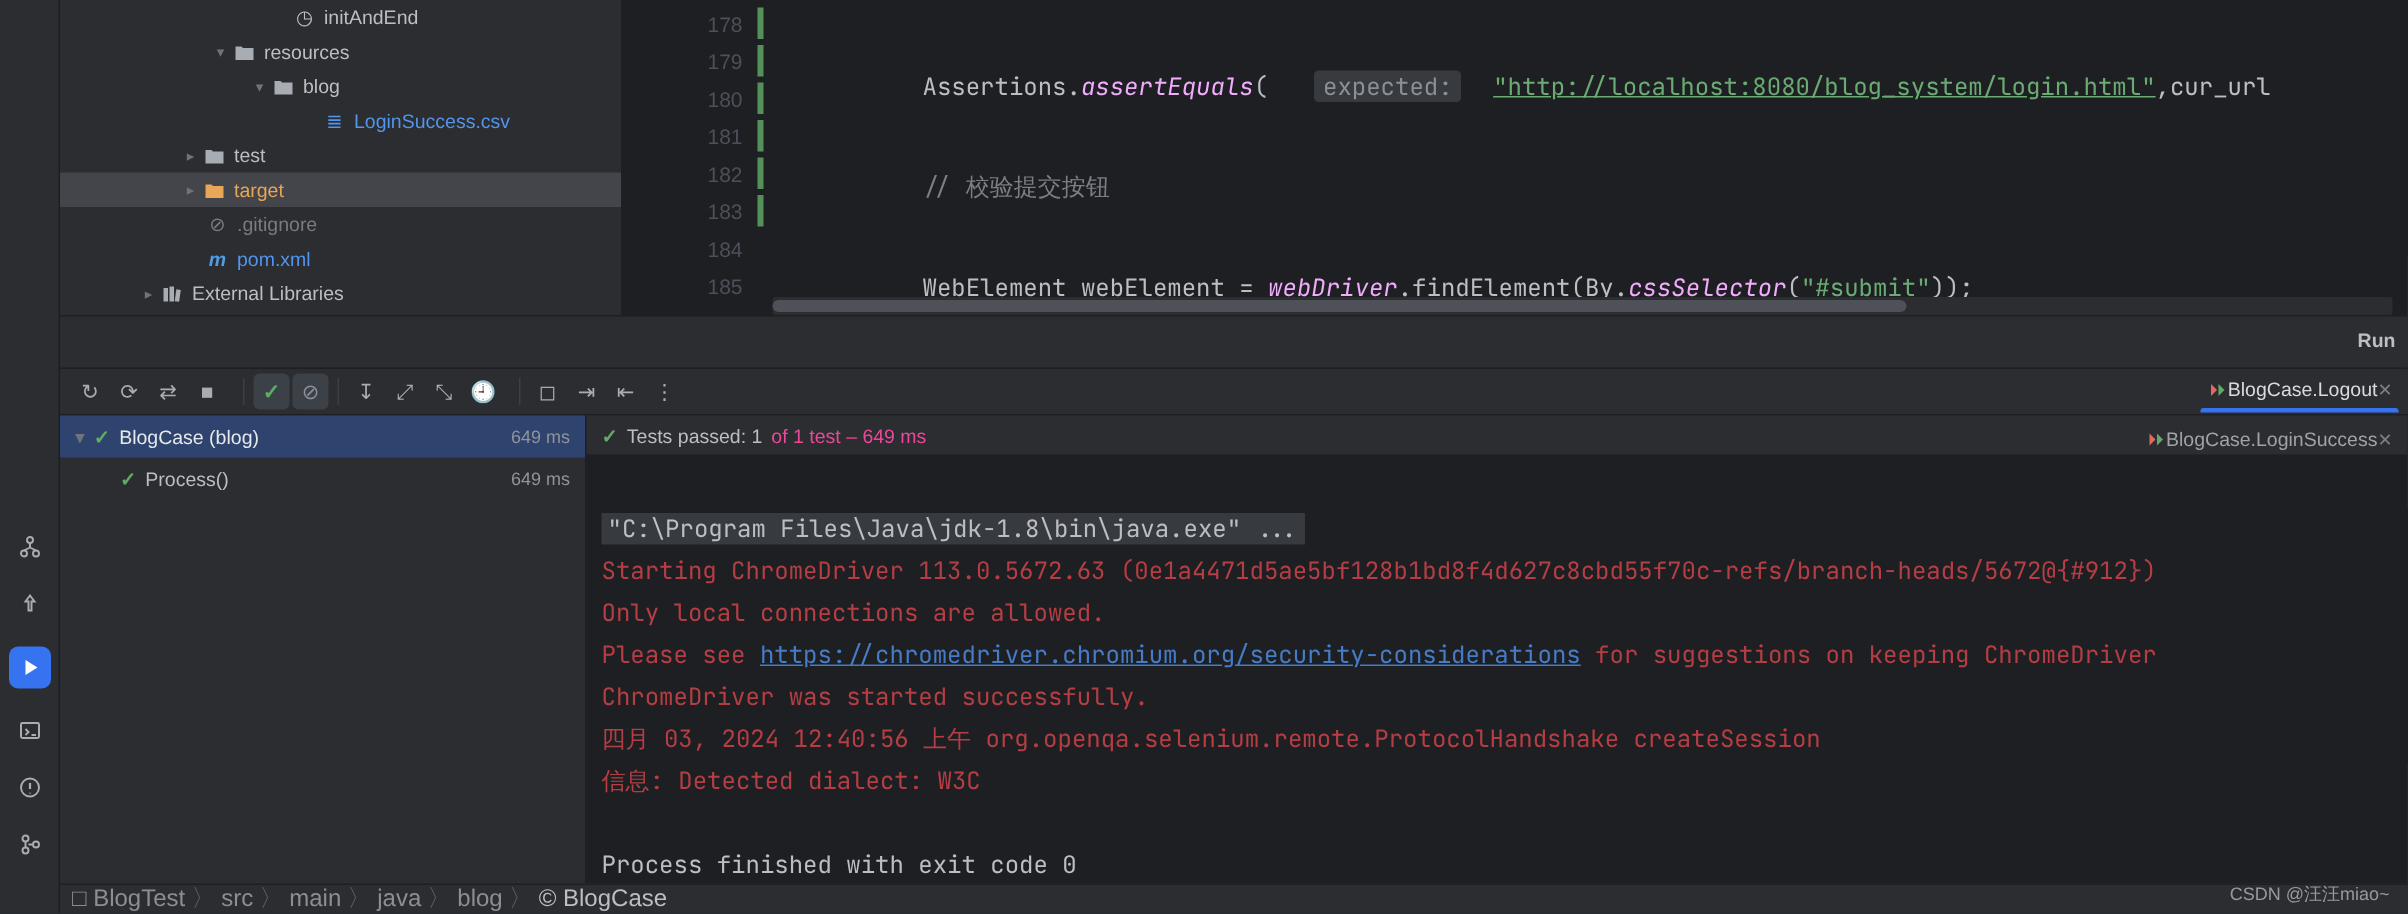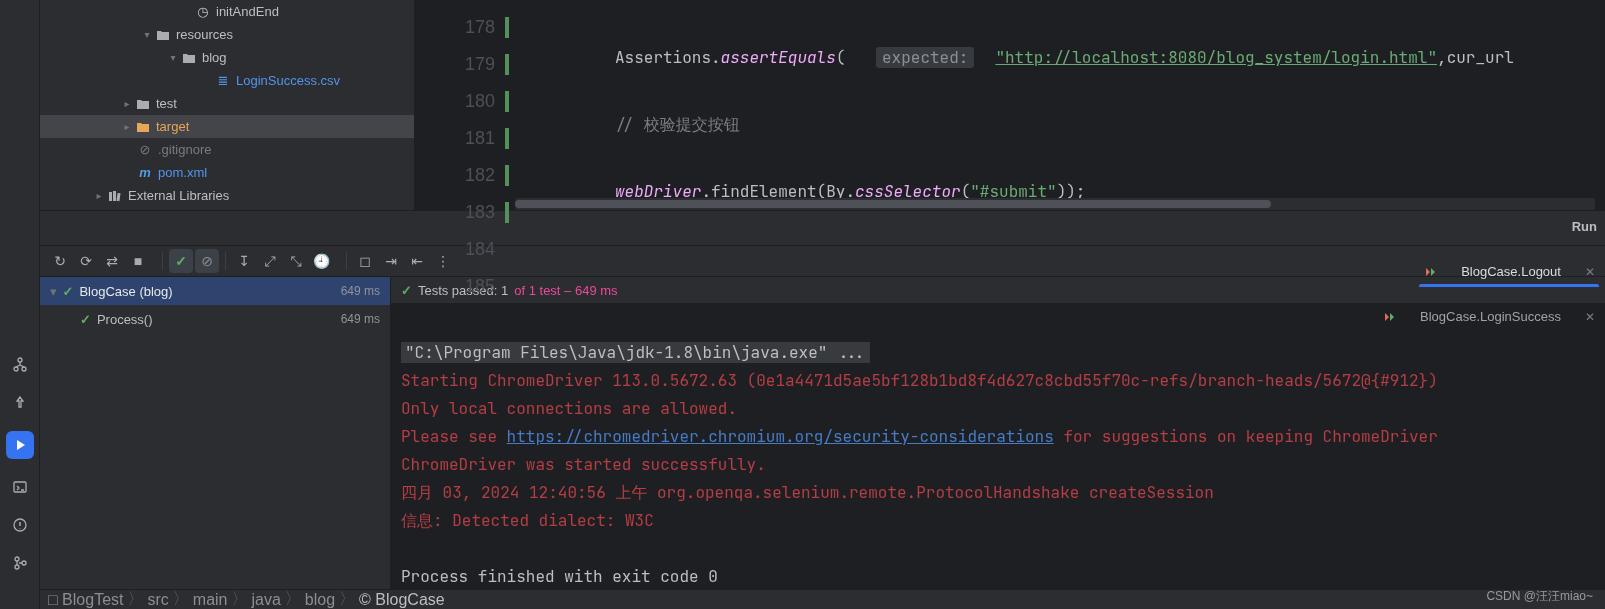--- a/index.html
+++ b/index.html
@@ -38,38 +38,38 @@
   .project-tree .arrow { width:14px; display:inline-flex; justify-content:center; color:#6f737a; font-size:10px;}
   .project-tree .ficon { width:18px; display:inline-flex; justify-content:center; margin-right:4px; }
   .orange { color:#e8a657 !important; }
   .grayed { color:#777b84; }
   .link-like { color:#5394ec; }
   .editor {
     flex:1; background:#1e1f22; display:flex; min-width:0; position:relative;
   }
   .gutter { width:100px; background:#1e1f22; border-right:0; padding-top:3px; }
   .gutter-line { height:25px; display:flex; align-items:center; justify-content:flex-end;
-    padding-right:20px; color:#4b5059; font-size:18px; position:relative;margin-top:12px;}
+    padding-right:20px; color:#4b5059; font-size:14px; position:relative;}
   .gutter-bar { position:absolute; right:6px; top:2px; bottom:2px; width:4px; background:#549159; }
   .code-area { flex:1; padding-top:3px; font-family:"JetBrains Mono","Consolas",monospace; font-size:16px; white-space:pre; overflow:hidden;}
   .code-line { height:25px; display:flex; align-items:center; }
   .kw-type { color:#bcbec4; }
   .kw-ital { color:#f0abfc; font-style:italic; }
   .kw-var { color:#f0abfc; font-style:italic; }
   .str { color:#6aab73; }
   .str-u { color:#6aab73; text-decoration:underline; }
   .cmt { color:#7a7e85; }
   .hint { background:#373a3f; color:#8a8f98; border-radius:3px; padding:0 6px; margin:0 21px; font-style:normal;}
   .scrollbar-h { position:absolute; left:100px; right:10px; bottom:0; height:12px; background:#2b2d30; border-radius:2px;}
   .scrollbar-h .thumb{ position:absolute; left:0; width:70%; top:2px; bottom:2px; background:#4e5157; border-radius:4px;}
   
   .run-panel { flex:1; display:flex; flex-direction:column; border-top:1px solid #1e1f22; background:#2b2d30; min-height:0; }
   .run-tabs { height:34px; display:flex; align-items:flex-end; padding-left:12px; gap:4px;flex-direction:column; }
   .run-tabs .label { color:#bcbec4; font-size:13px; padding:8px 8px 8px 0; font-weight:600;}
-  .run-tab { display:flex; align-items:center; gap:24px; padding:6px 10px 8px 10px; color:#9ea2a9; position:relative; cursor:pointer;margin-top:12px;}
+  .run-tab { display:flex; align-items:center; gap:0; padding:6px 10px 8px 10px; color:#9ea2a9; position:relative; cursor:pointer;}
   .run-tab.active { color:#d9dbde; }
   .run-tab.active::after { content:""; position:absolute; left:6px; right:6px; bottom:0; height:3px; background:#3573f0; border-radius:2px 2px 0 0;}
   .run-tab .tclose { color:#7b7f86; font-size:12px; }
   .test-icon { width:14px; height:14px; display:inline-block; }
   .toolbar-row { height:32px; display:flex; align-items:center; gap:2px; padding-left:8px; border-top:1px solid #1e1f22; border-bottom:1px solid #1e1f22;}
   .tb-btn { width:24px; height:24px; display:flex; align-items:center; justify-content:center; color:#a8adb3; cursor:pointer; border-radius:4px; font-size:14px;}
   .tb-btn.grplast { margin-right:6px; }
   .tb-sep { width:1px; height:18px; background:#3c3f44; margin:0 4px;}
   .run-body { flex:1; display:flex; min-height:0; }
   .test-tree { width:351px; border-right:1px solid #1e1f22; background:#2b2d30; font-size:13px;}
@@ -223,21 +223,21 @@
           <div class="gutter-line">180<span class="gutter-bar"></span></div>
           <div class="gutter-line">181<span class="gutter-bar"></span></div>
           <div class="gutter-line">182<span class="gutter-bar"></span></div>
           <div class="gutter-line">183<span class="gutter-bar"></span></div>
           <div class="gutter-line">184</div>
           <div class="gutter-line">185</div>
         </div>
       <div class="code-area">
         <div class="code-line" style="padding-left:100px"><span class="kw-type">Assertions.</span><span class="kw-ital">assertEquals</span><span class="kw-type">( </span><span class="hint">expected:</span><span class="str-u">"http://localhost:8080/blog_system/login.html"</span><span class="kw-type">,cur_url</span></div>
         <div class="code-line" style="padding-left:100px"><span class="cmt">// 校验提交按钮</span></div>
-        <div class="code-line" style="padding-left:100px"><span class="kw-var">webDriver</span><span class="kw-type">.findElement(By.</span><span class="kw-ital">cssSelector</span><span class="kw-type">(</span><span class="str">"#submit"</span><span class="kw-type">));</span></div>
+        <div class="code-line" style="padding-left:100px"><span class="kw-type">WebElement webElement = </span><span class="kw-var">webDriver</span><span class="kw-type">.findElement(By.</span><span class="kw-ital">cssSelector</span><span class="kw-type">(</span><span class="str">"#submit"</span><span class="kw-type">));</span></div>
         
         
         
         
         
       </div>
       <div class="scrollbar-h">
           <div class="thumb"></div>
         </div>
     </div>

